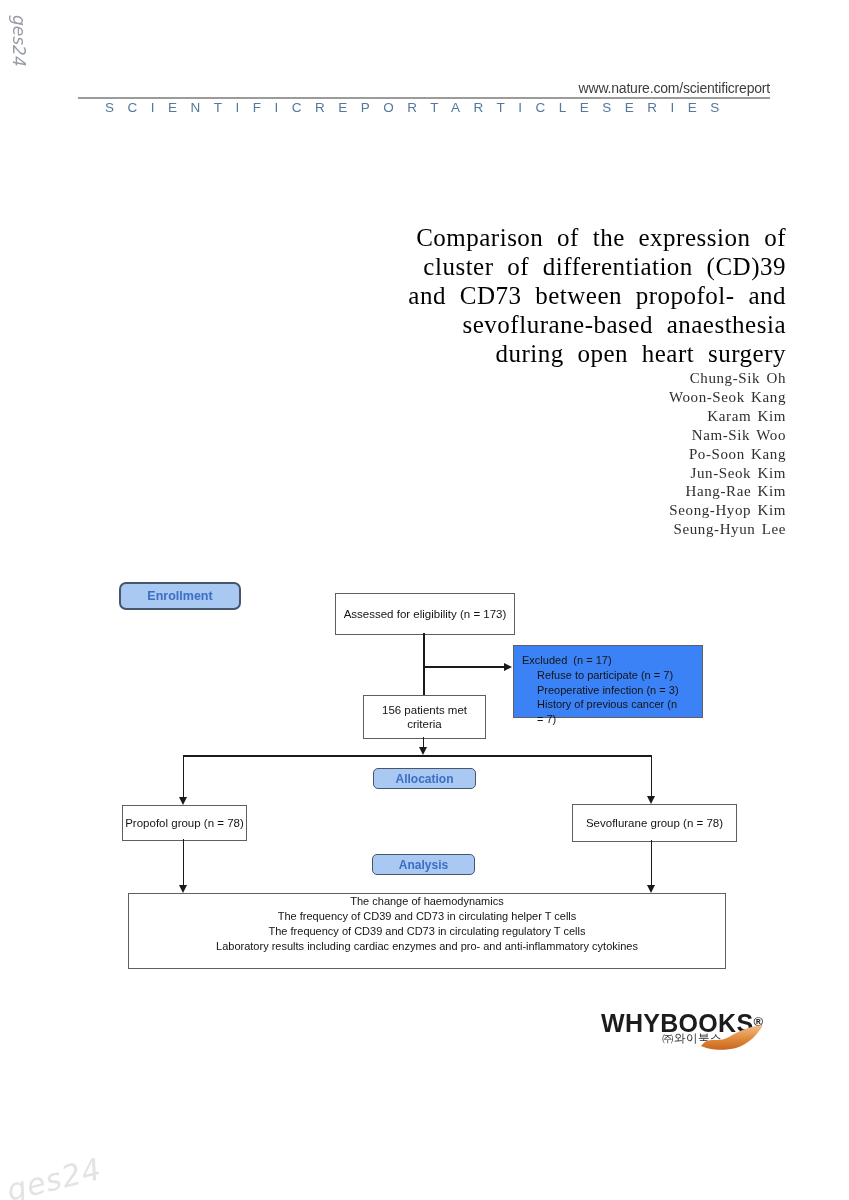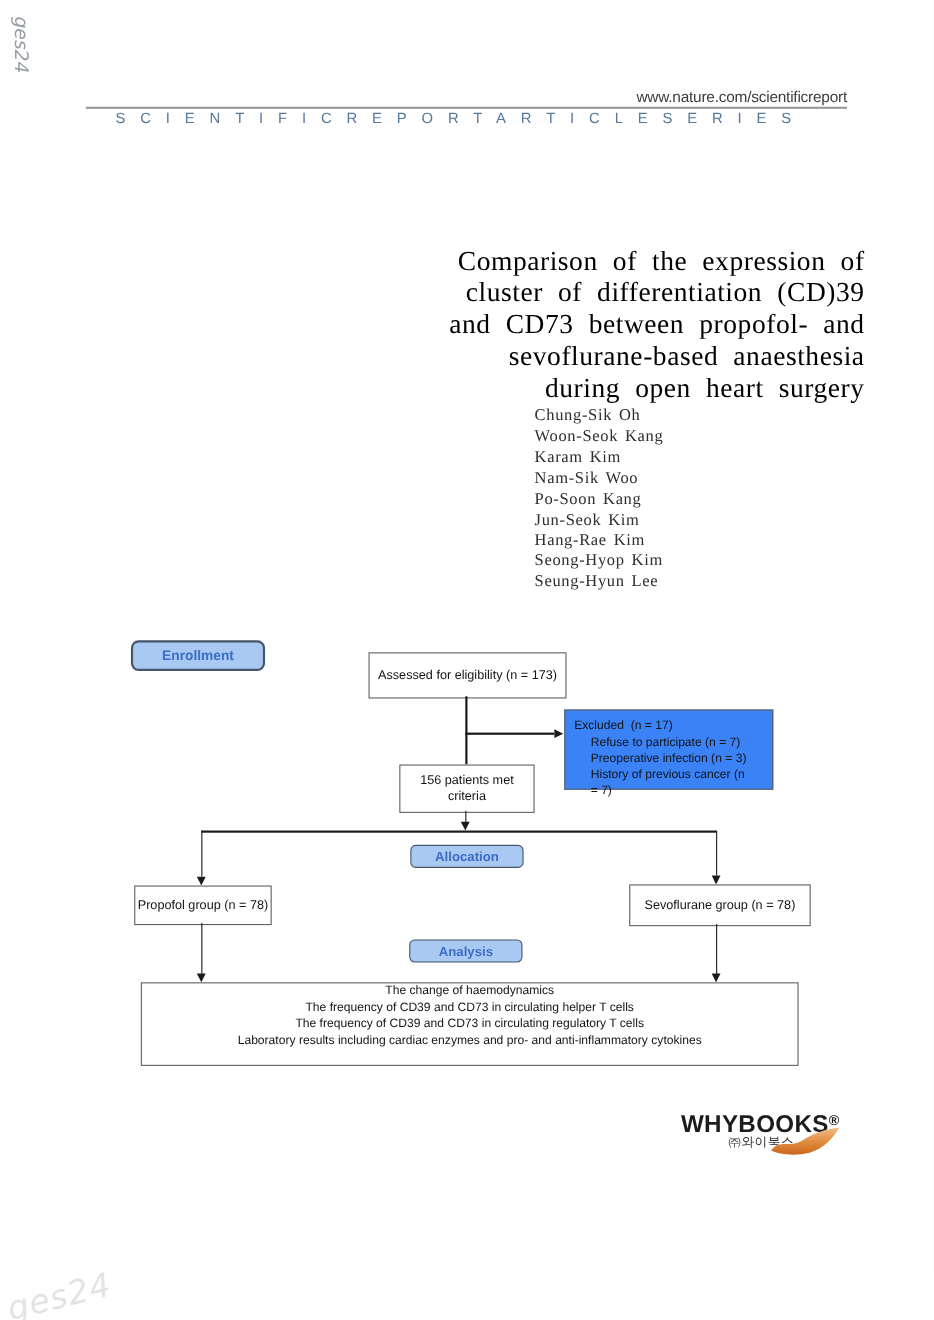--- a/index.html
+++ b/index.html
@@ -21,21 +21,21 @@
     position:absolute;left:105px;top:100px;width:700px;
     font-size:13.5px;color:#55789d;letter-spacing:13.5px;white-space:nowrap;
   }
   
   .title{
     position:absolute;top:190px;right:63px;width:560px;text-align:right;
     font-family:"Liberation Serif",serif;font-size:25px;line-height:29px;
     color:#000000;word-spacing:7px;letter-spacing:0.5px;margin-top:33px;
   }
   .authors{
-    position:absolute;top:369px;right:63px;width:300px;
+    position:absolute;top:369px;right:63px;width:300px;text-align:right;
     font-family:"Liberation Serif",serif;font-size:15px;line-height:18.9px;
     color:#2e2e2e;letter-spacing:0.6px;word-spacing:2px;
   }
   
   .fbox{
     position:absolute;border:1px solid #5f5f5f;background:#fff;
     display:flex;align-items:center;justify-content:center;text-align:center;
     font-size:11.5px;color:#141414;line-height:14px;
   }
   .pill{
@@ -63,21 +63,21 @@
   }
   .excluded-box .sub{padding-left:15px;}
   .outcomes-box{
     position:absolute;border:1px solid #5f5f5f;background:#fff;
     font-size:11px;color:#141414;line-height:15px;text-align:center;
     box-sizing:border-box;
   }
   
   .brand{position:absolute;top:1009px;right:86px;text-align:right;}
   .brand-name{
-    font-size:22px;font-weight:bold;color:#1c1c1c;letter-spacing:0.3px;
+    font-size:25px;font-weight:bold;color:#1c1c1c;letter-spacing:0.3px;
     font-family:"Liberation Sans",sans-serif;
     margin-left:16px;
   }
   .brand-reg{font-size:13px;font-weight:bold;vertical-align:6px;}
   .brand-sub{
     position:absolute;top:1031px;right:127px;font-size:11.5px;color:#2a2a2a;
     letter-spacing:0.5px;
     margin-left:40px;
   }
   .swoosh{position:absolute;top:1024px;left:700px;width:64px;height:27px;}

